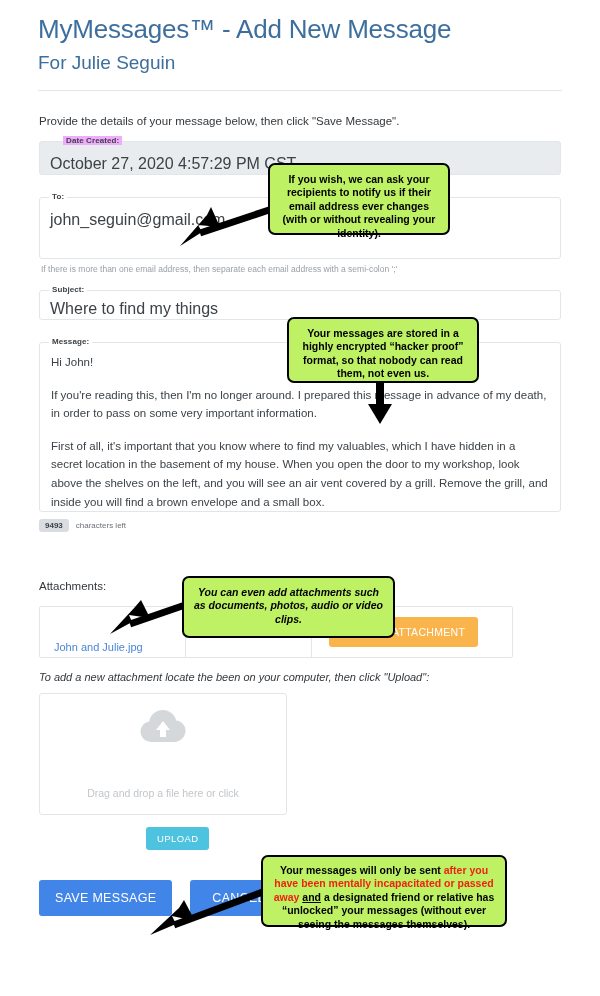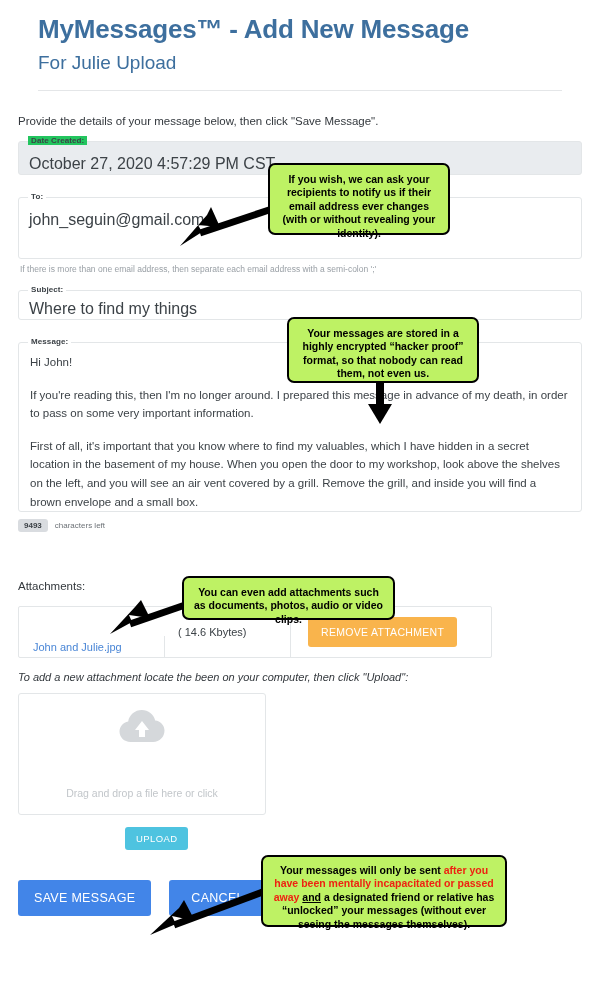--- a/index.html
+++ b/index.html
@@ -13,41 +13,41 @@
     position: relative;
     font-family: "Liberation Sans", sans-serif;
     color: #33383d;
     overflow: hidden;
   }
 
   
   .page-header { padding: 14px 38px 0 38px; }
   .app-title {
     font-size: 26px;
-    font-weight: 700;
+    font-weight: 400;
     color: #3d6f9e;
     letter-spacing: -0.2px;
     line-height: 1.2;
     margin: 0;
     white-space: nowrap;
   }
   .app-subtitle {
     font-size: 19px;
     font-weight: 400;
     color: #3d6f9e;
     line-height: 1.3;
     margin: 6px 0 0 0;
   }
   .header-rule {
     margin: 14px 38px 0 38px;
     border-top: 1px solid #e4e6e8;
   }
 
   
-  .form-area { padding: 0 18px; position: relative; }
+  .form-area { padding: 0 39px; position: relative; }
   .intro-text {
     font-size: 11.5px;
     color: #33383d;
     margin: 24px 0 14px 0;
   }
 
   .field { position: relative; margin-bottom: 4px; }
   .field-box {
     border: 1px solid #e3e6e8;
     border-radius: 3px;
@@ -60,21 +60,21 @@
     position: absolute;
     top: -6px;
     left: 9px;
     background: #ffffff;
     padding: 0 3px;
     font-size: 8px;
     font-weight: bold;
     color: #3c4247;
     letter-spacing: 0.1px;
   }
-  .field-box.readonly .field-label { background: #22c55e; }
+  .field-box.readonly .field-label { background: #f0abfc; margin-left: 14px; }
   .field-value {
     font-size: 16px;
     color: #3c4247;
     padding: 11px 10px 8px 10px;
     line-height: 1.35;
   }
   .field-date   { height: 34px; }
   .field-to     { height: 62px; }
   .field-subject{ height: 30px; }
 
@@ -225,21 +225,21 @@
   .callout .red { color: #ee2211; }
   .callout .ul { text-decoration: underline; }
 
   .arrow-svg { position: absolute; z-index: 19; }
 </style>
 </head>
 <body>
 
 <div class="page-header">
   <h1 class="app-title">MyMessages™ - Add New Message</h1>
-  <div class="app-subtitle">For Julie Upload</div>
+  <div class="app-subtitle">For Julie Seguin</div>
 </div>
 <div class="header-rule"></div>
 
 <div class="form-area">
 
   <div class="intro-text">Provide the details of your message below, then click "Save Message".</div>
 
   
   <div class="field">
     <div class="field-box readonly field-date">
@@ -328,21 +328,21 @@
   <polygon points="0,41 22,27 18,20 40,22 31,2 27,10" fill="#000000"></polygon>
   <path d="M20,28 L92,4" stroke="#000000" stroke-width="7" fill="none"></path>
 </svg>
 
 <div class="callout" style="left:287px; top:317px; width:192px; height:66px;">Your messages are stored in a highly encrypted “hacker proof” format, so that nobody can read them, not even us.</div>
 <svg class="arrow-svg" style="left:365px; top:382px;" width="32" height="45" viewBox="0 0 32 45">
   <path d="M15,0 L15,26" stroke="#000000" stroke-width="8" fill="none"></path>
   <polygon points="15,42 3,22 27,22" fill="#000000"></polygon>
 </svg>
 
-<div class="callout" style="left:182px; top:576px; width:213px; height:44px;">You can even add attachments such as documents, photos, audio or video clips.</div>
+<div class="callout" style="left:182px; top:576px; width:213px; height:62px;font-style:italic;">You can even add attachments such as documents, photos, audio or video clips.</div>
 <svg class="arrow-svg" style="left:110px; top:600px;" width="82" height="40" viewBox="0 0 82 40">
   <polygon points="0,34 22,22 19,15 40,18 31,0 25,7" fill="#000000"></polygon>
   <path d="M20,24 L78,4" stroke="#000000" stroke-width="7" fill="none"></path>
 </svg>
 
 <div class="callout" style="left:261px; top:855px; width:246px; height:72px; padding:7px 8px;">
   <span>Your messages will only be sent </span><span class="red">after you have been mentally incapacitated or passed away</span><span> </span><span class="ul">and</span><span> a designated friend or relative has “unlocked” your messages (without ever seeing the messages themselves).</span>
 </div>
 <svg class="arrow-svg" style="left:150px; top:888px;" width="122" height="52" viewBox="0 0 122 52">
   <polygon points="0,47 26,36 22,28 45,33 34,12 29,20" fill="#000000"></polygon>

